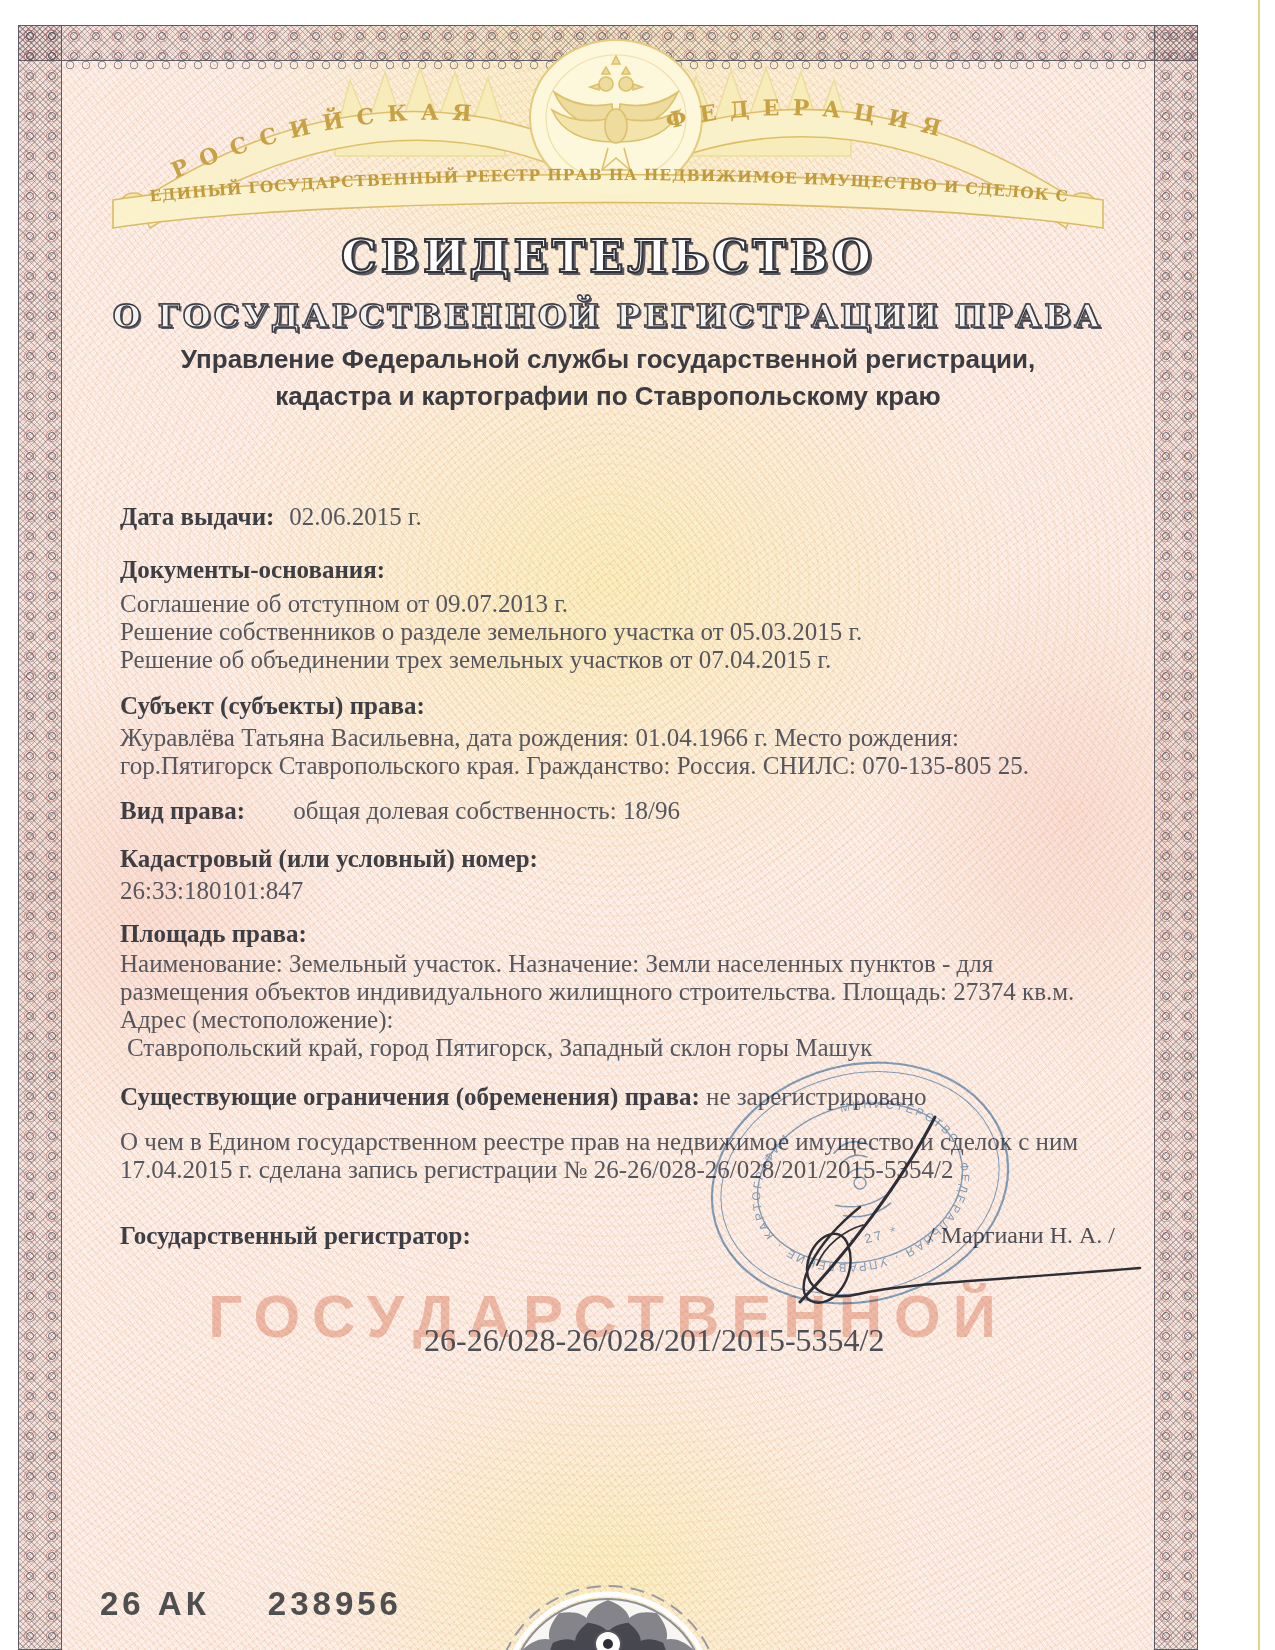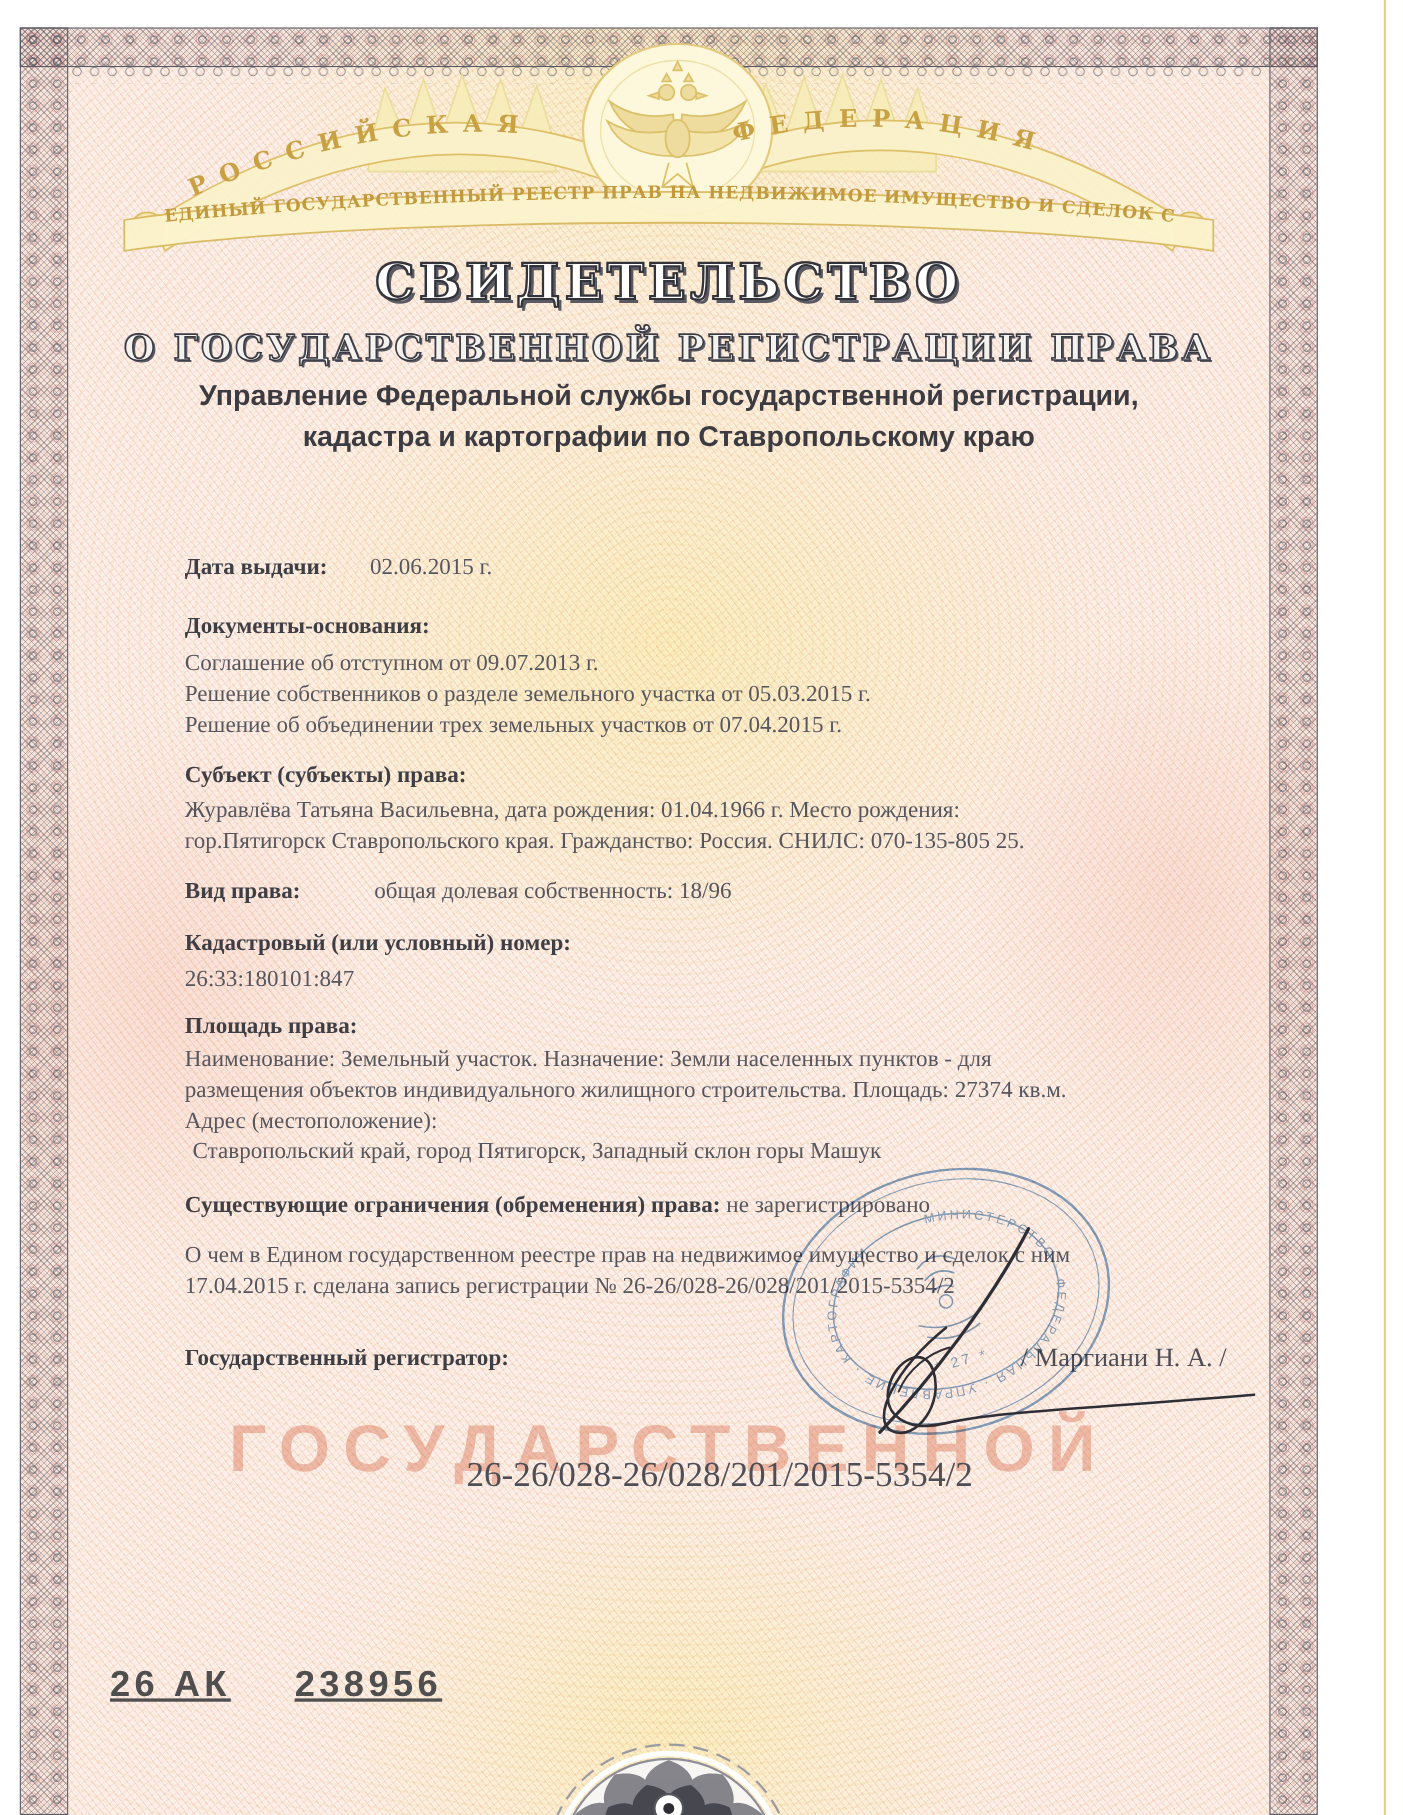--- a/index.html
+++ b/index.html
@@ -41,32 +41,32 @@
   .ctr{position:absolute;left:18px;width:1180px;text-align:center;white-space:nowrap;}
   #title{top:230px;font-family:"DejaVu Serif",serif;font-size:45px;font-weight:800;letter-spacing:4px;
     color:#ffffff;-webkit-text-stroke:2px #33333a;
     text-shadow:3px 3px 0 #5a5a64,-1px -1px 0 #8a8a92,1px -1px 0 #6a6a72,-1px 1px 0 #6a6a72;}
   #subtitle{top:297px;font-family:"DejaVu Serif",serif;font-size:32px;font-weight:800;letter-spacing:3px;
     color:#f4f2ee;-webkit-text-stroke:1.4px #3a3a42;
     text-shadow:2px 2px 0 #5a5a64,-1px -1px 0 #8a8a92;}
   .authority{font-family:"Liberation Sans",sans-serif;font-size:26px;font-weight:700;color:#3b3b41;}
   #auth1{top:344px;} #auth2{top:381px;}
   
-  .row{position:absolute;left:120px;white-space:nowrap;font-size:21px;color:#56565e;margin-left:48px;}
+  .row{position:absolute;left:120px;white-space:nowrap;font-size:25px;color:#56565e;}
   .lbl{font-weight:700;color:#3e3e45;}
   .lblw{display:inline-block;font-weight:700;color:#3e3e45;}
   
   .wmark{position:absolute;left:18px;width:1180px;text-align:center;white-space:nowrap;
     font-family:"Liberation Sans",sans-serif;font-weight:700;font-size:60px;letter-spacing:12px;
     color:rgba(206,78,38,0.33);}
   
   #regnum{position:absolute;left:424px;top:1322px;font-size:32px;color:#4e4e56;white-space:nowrap;}
   #registrar-name{position:absolute;left:928px;top:1222px;font-size:24px;color:#4e4e56;white-space:nowrap;}
-  #serial{position:absolute;left:100px;top:1512px;font-family:"Liberation Sans",sans-serif;
-    font-size:33px;font-weight:600;letter-spacing:4px;color:#4f4f50;white-space:nowrap;text-decoration:underline;}
+  #serial{position:absolute;left:100px;top:1585px;font-family:"Liberation Sans",sans-serif;
+    font-size:33px;font-weight:600;letter-spacing:4px;color:#4f4f50;white-space:nowrap;}
   #serial .num{margin-left:58px;}
   #stamp{position:absolute;left:660px;top:1038px;width:400px;height:290px;opacity:0.82;mix-blend-mode:multiply;}
   #signature{position:absolute;left:555px;top:1095px;width:610px;height:235px;}
   #rosette{position:absolute;left:458px;top:1548px;width:300px;height:102px;}
 </style>
 </head>
 <body>
 
 <div id="page">
   <div id="sheet"></div>

